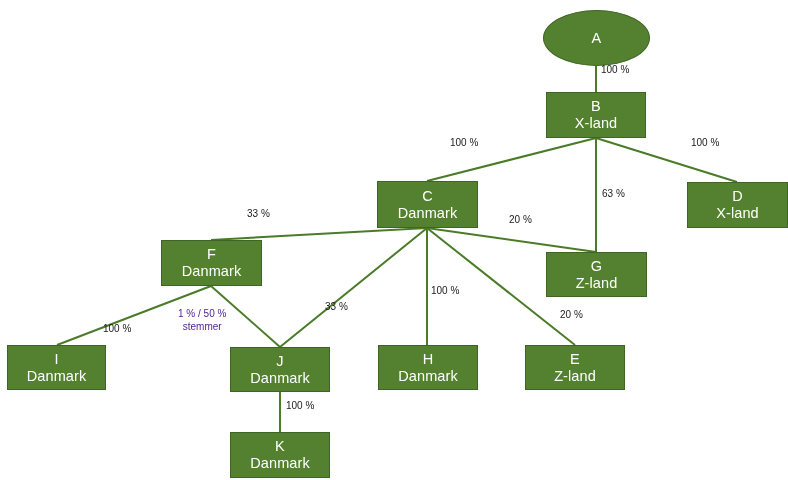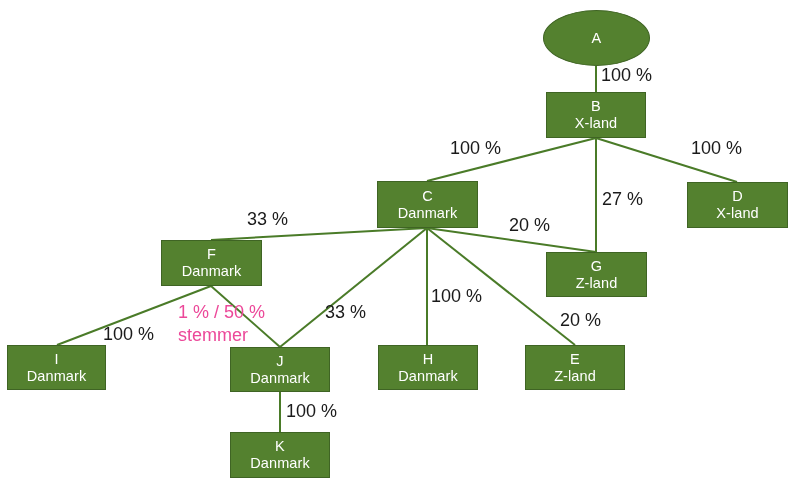--- a/index.html
+++ b/index.html
@@ -50,21 +50,21 @@
   .node-id {
     display: block;
   }
   .node-country {
     display: block;
     text-align: right;
   }
   .edge-label {
     position: absolute;
     color: #1a1a1a;
-    font-size: 18px;
+    font-size: 10px;
     line-height: 1.25;
     white-space: pre;
     text-align: left;
   }
 </style>
 </head>
 <body>
 
 <div id="diagram-canvas" style="background: rgb(255, 255, 255);">
 
@@ -126,25 +126,25 @@
       <div class="node box" style="left: 230px; top: 432px; width: 100px; height: 46px; background: rgb(84, 129, 47); border-color: rgb(63, 100, 36); color: rgb(255, 255, 255);">
         <span class="node-id">K</span>
         <span class="node-country">Danmark</span>
       </div>
     </div>
 
   <div id="label-layer">
       <div class="edge-label" style="left: 601px; top: 64px; color: rgb(26, 26, 26); text-align: left;">100 %</div>
       <div class="edge-label" style="left: 450px; top: 137px; color: rgb(26, 26, 26); text-align: left;">100 %</div>
       <div class="edge-label" style="left: 691px; top: 137px; color: rgb(26, 26, 26); text-align: left;">100 %</div>
-      <div class="edge-label" style="left: 602px; top: 188px; color: rgb(26, 26, 26); text-align: left;">27 %</div>
+      <div class="edge-label" style="left: 602px; top: 188px; color: rgb(26, 26, 26); text-align: left;">63 %</div>
       <div class="edge-label" style="left: 247px; top: 208px; color: rgb(26, 26, 26); text-align: left;">33 %</div>
       <div class="edge-label" style="left: 509px; top: 214px; color: rgb(26, 26, 26); text-align: left;">20 %</div>
       <div class="edge-label" style="left: 325px; top: 301px; color: rgb(26, 26, 26); text-align: left;">33 %</div>
       <div class="edge-label" style="left: 431px; top: 285px; color: rgb(26, 26, 26); text-align: left;">100 %</div>
       <div class="edge-label" style="left: 560px; top: 309px; color: rgb(26, 26, 26); text-align: left;">20 %</div>
       <div class="edge-label" style="left: 103px; top: 323px; color: rgb(26, 26, 26); text-align: left;">100 %</div>
-      <div class="edge-label" style="left: 178px; top: 301px; color: #ec4899; text-align: left;">1 % / 50 %
+      <div class="edge-label" style="left: 178px; top: 308px; color: #4c1d95; text-align: center;">1 % / 50 %
 stemmer</div>
       <div class="edge-label" style="left: 286px; top: 400px; color: rgb(26, 26, 26); text-align: left;">100 %</div>
     </div>
 
 </div>
 
 </body></html>

